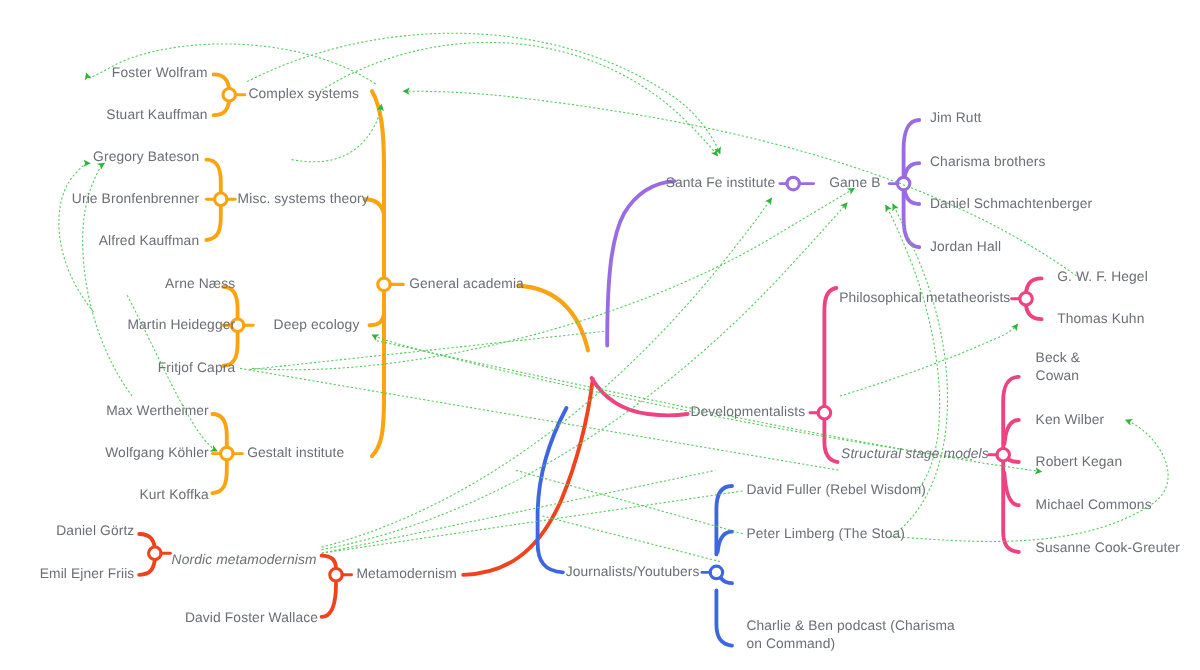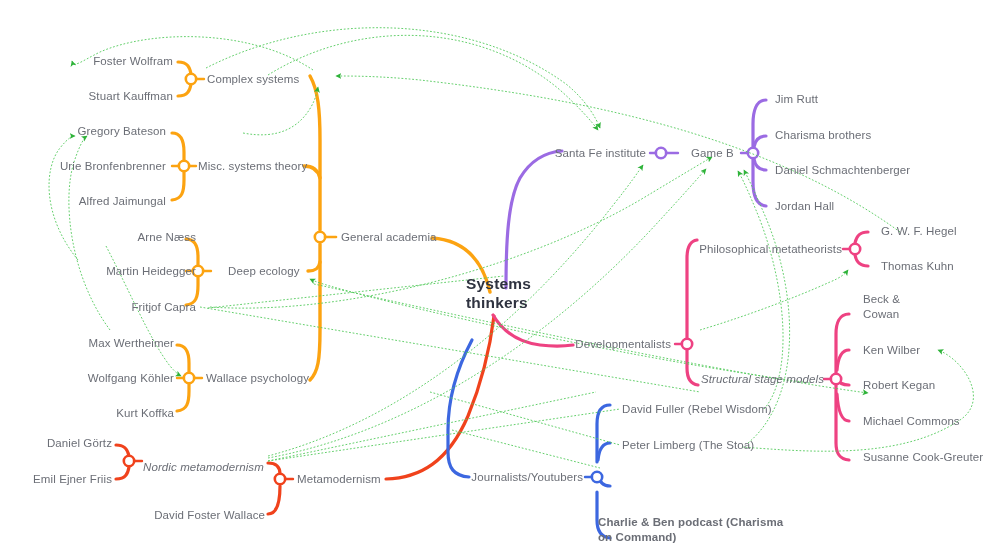--- a/index.html
+++ b/index.html
@@ -199,41 +199,39 @@
     <g fill="none" stroke="#52C95B" stroke-width="0.9" stroke-dasharray="1.8 1.8">
       <path d="M268,461 L620,409"></path>
       <path d="M268,461 L596,392"></path>
       <path d="M200,307 L700,392"></path>
       <path d="M430,392 L620,445"></path>
       <path d="M452,430 L600,468"></path>
       <path d="M208,308 L504,276"></path>
     </g>
   </svg>
 
-  <div class="center-title" style="left:466px; top:274px;">Systems
-thinkers</div>
 
   <div class="label left" style="left:173px; top:61px;">Foster Wolfram</div>
   <div class="label left" style="left:173px; top:96px;">Stuart Kauffman</div>
   <div class="label right" style="left:207px; top:79px;">Complex systems</div>
 
   <div class="label left" style="left:166px; top:131px;">Gregory Bateson</div>
   <div class="label left" style="left:166px; top:166px;">Urie Bronfenbrenner</div>
-  <div class="label left" style="left:166px; top:201px;">Alfred Jaimungal</div>
+  <div class="label left" style="left:166px; top:201px;">Alfred Kauffman</div>
   <div class="label right" style="left:198px; top:166px;">Misc. systems theory</div>
 
   <div class="label left" style="left:196px; top:237px;">Arne Næss</div>
   <div class="label left" style="left:196px; top:271px;">Martin Heidegger</div>
   <div class="label left" style="left:196px; top:307px;">Fritjof Capra</div>
   <div class="label right" style="left:228px; top:271px;">Deep ecology</div>
 
   <div class="label left" style="left:174px; top:343px;">Max Wertheimer</div>
   <div class="label left" style="left:174px; top:378px;">Wolfgang Köhler</div>
   <div class="label left" style="left:174px; top:413px;">Kurt Koffka</div>
-  <div class="label right" style="left:206px; top:378px;">Wallace psychology</div>
+  <div class="label right" style="left:206px; top:378px;">Gestalt institute</div>
 
   <div class="label right" style="left:341px; top:237px;">General academia</div>
 
   <div class="label left" style="left:112px; top:443px;">Daniel Görtz</div>
   <div class="label left" style="left:112px; top:479px;">Emil Ejner Friis</div>
   <div class="label right" style="left:143px; top:467px;font-style:italic;">Nordic metamodernism</div>
 
   <div class="label left" style="left:265px; top:515px;">David Foster Wallace</div>
   <div class="label right" style="left:297px; top:479px;">Metamodernism</div>
 
@@ -254,16 +252,16 @@
   <div class="label right twoline" style="left:863px; top:307px;">Beck &amp;
 Cowan</div>
   <div class="label right" style="left:863px; top:350px;">Ken Wilber</div>
   <div class="label right" style="left:863px; top:385px;">Robert Kegan</div>
   <div class="label right" style="left:863px; top:421px;">Michael Commons</div>
   <div class="label right" style="left:863px; top:457px;">Susanne Cook-Greuter</div>
 
   <div class="label left" style="left:583px; top:477px;">Journalists/Youtubers</div>
   <div class="label right" style="left:622px; top:409px;">David Fuller (Rebel Wisdom)</div>
   <div class="label right" style="left:622px; top:445px;">Peter Limberg (The Stoa)</div>
-  <div class="label right twoline" style="left:598px; top:530px;font-weight:bold;">Charlie &amp; Ben podcast (Charisma
+  <div class="label right twoline" style="left:622px; top:530px;">Charlie &amp; Ben podcast (Charisma
 on Command)</div>
 
 </div>
 
 </body></html>

